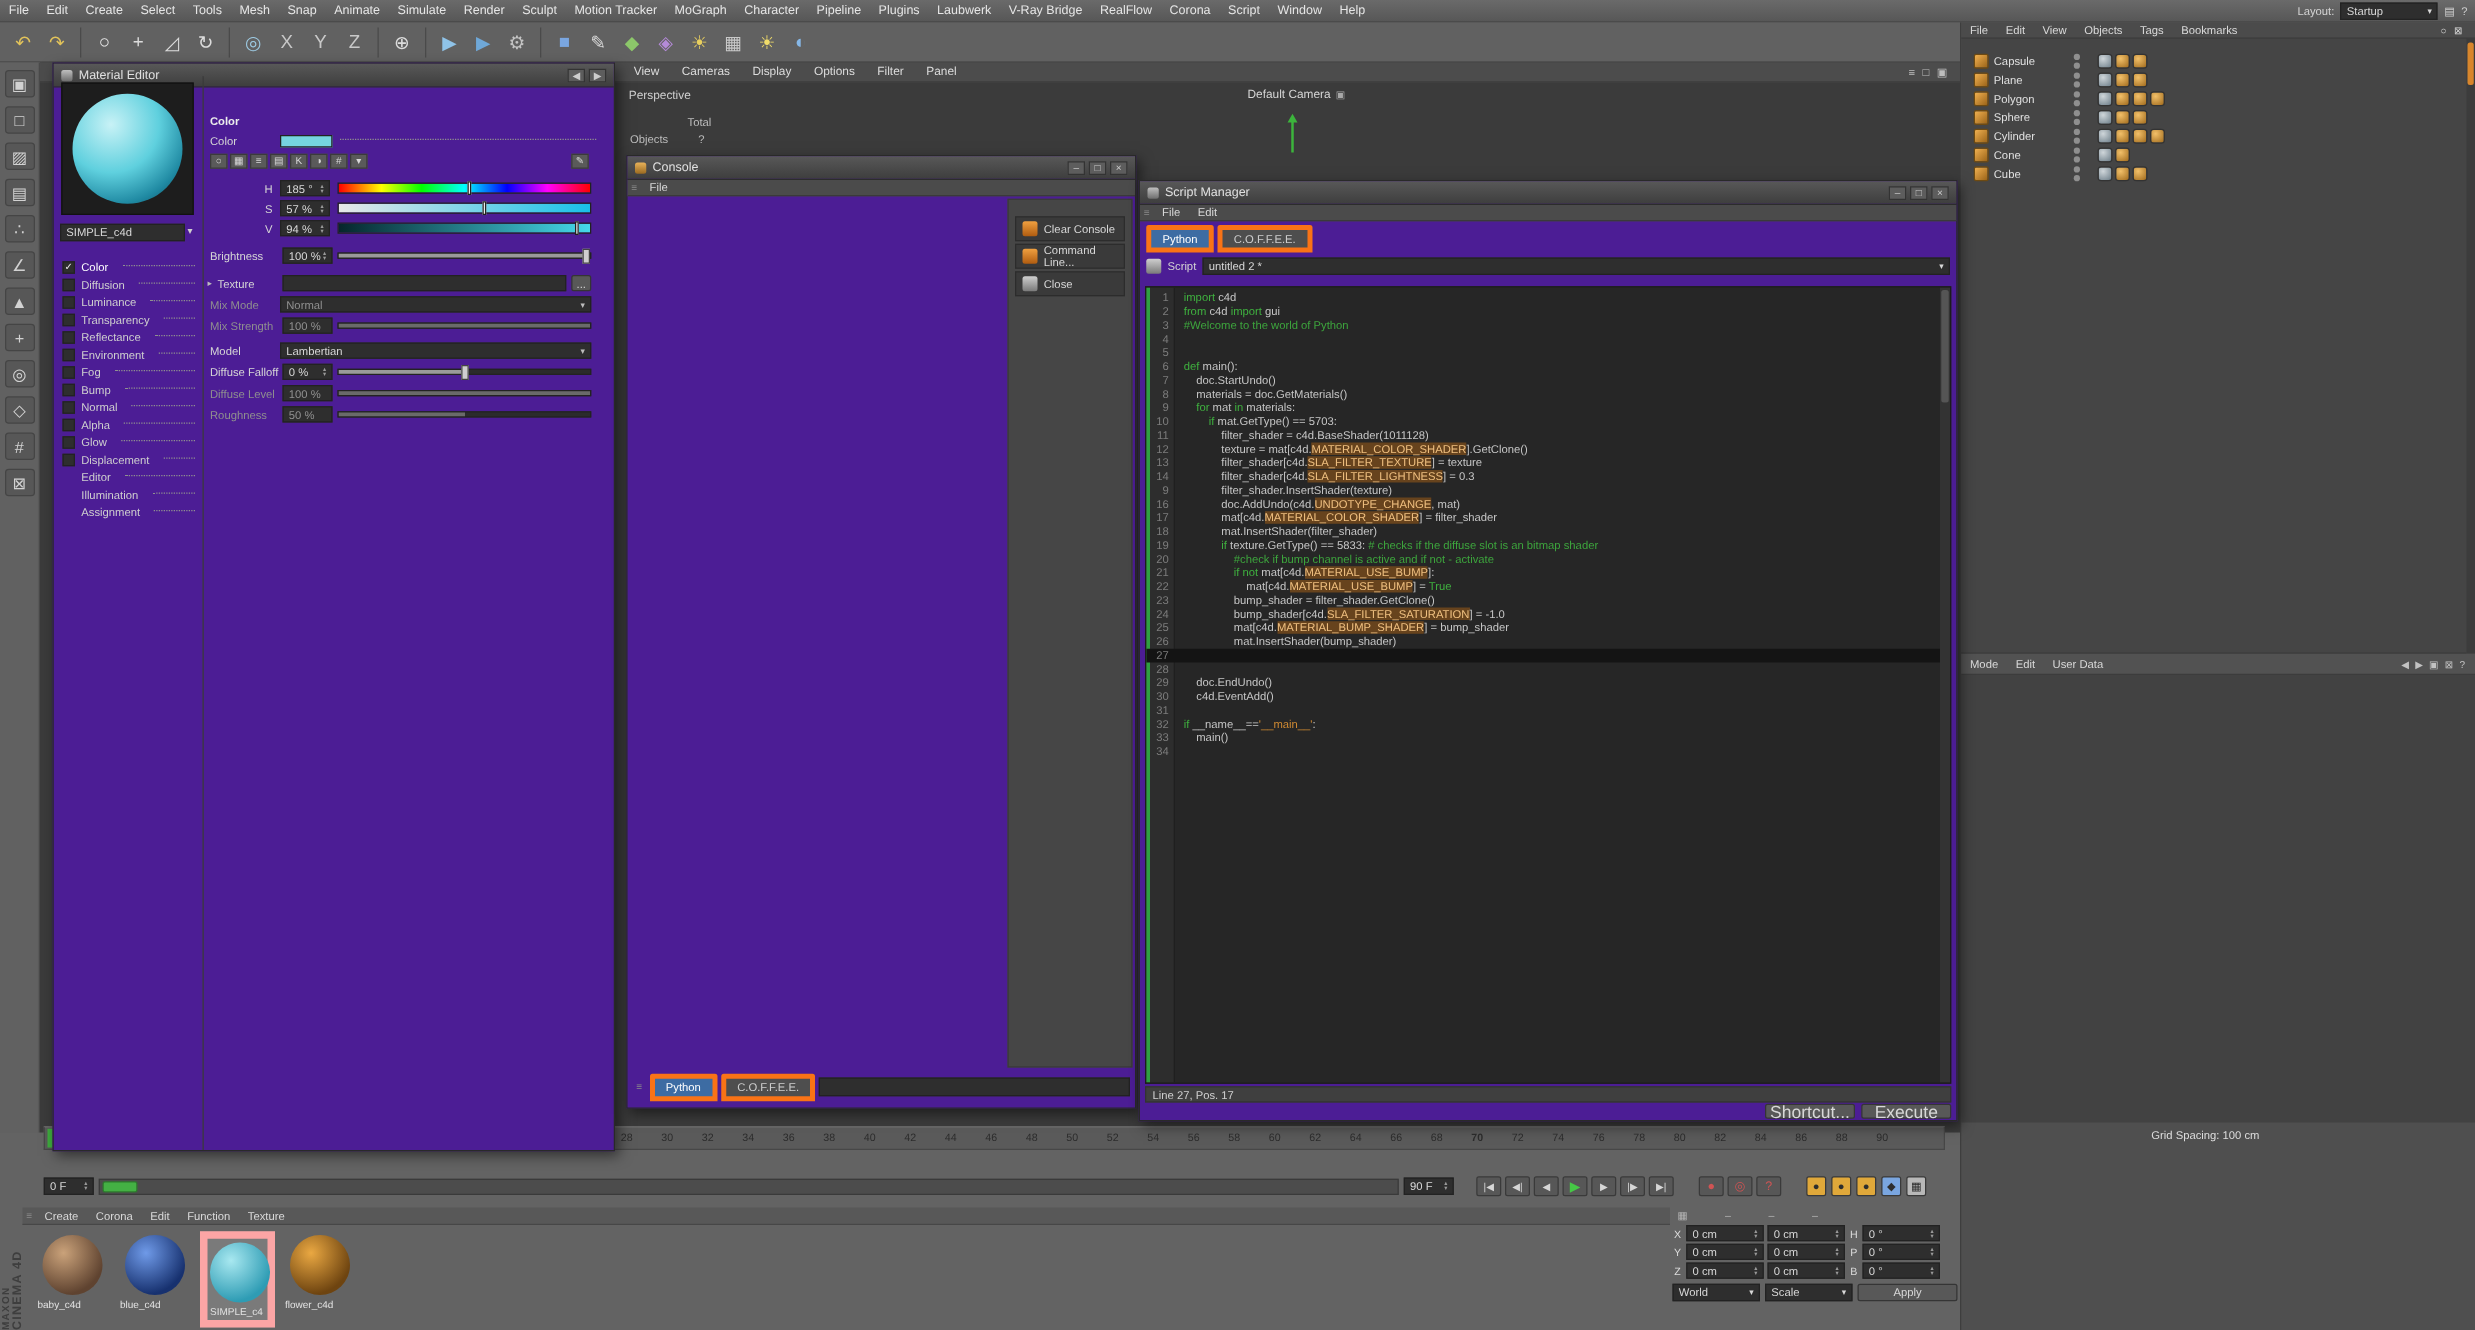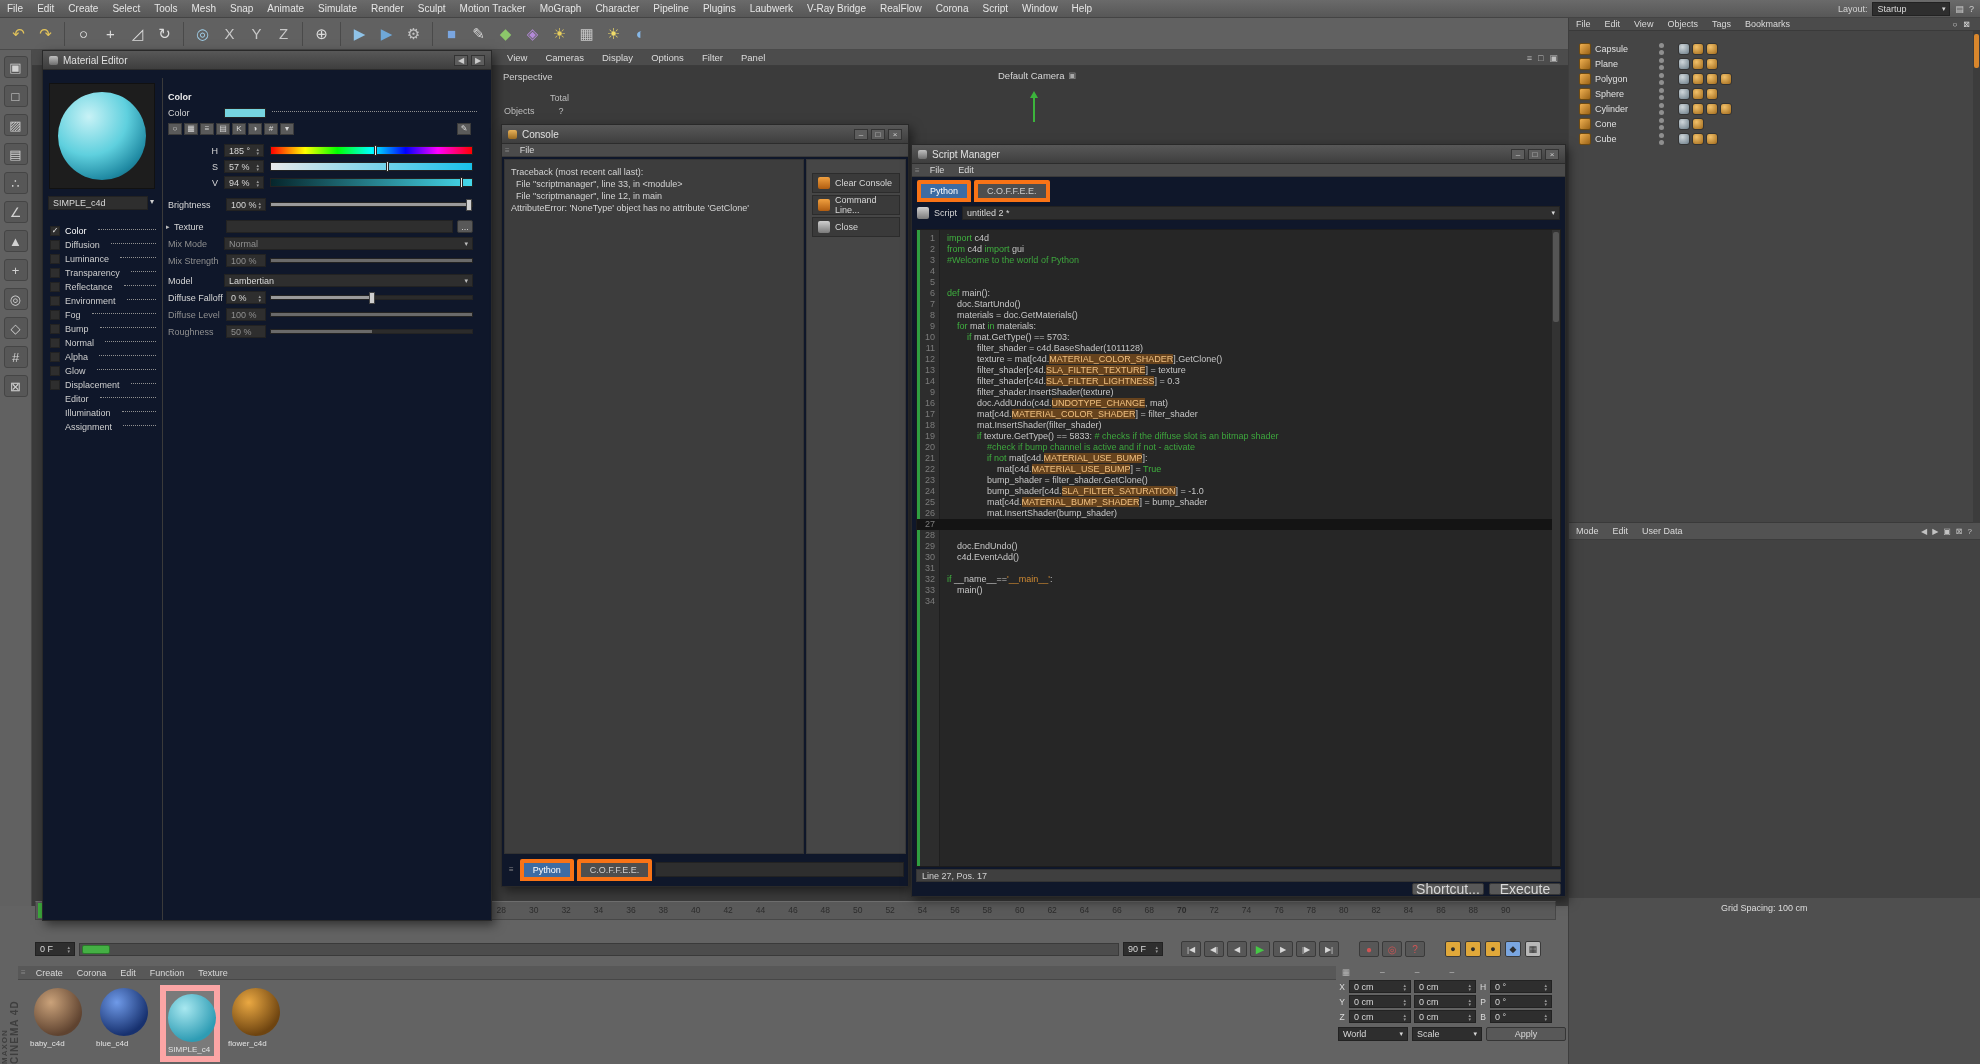--- a/index.html
+++ b/index.html
@@ -14,21 +14,21 @@
 .tab{padding:2px 9px;font-size:9px;color:#cfcfcf;background:#4e4e4e;border:4px solid #f97316;border-radius:2px 2px 0 0}
 .tab.sel{background:#3d6ca3;color:#fff}
 .chk{width:10px;height:10px;background:#2e2e2e;border:1px solid #222;color:#ececec;font-size:8px;line-height:8px;text-align:center;flex:none}
 .sl{position:relative;height:5px;background:#2b2b2b;border:1px solid #232323}
 .sl .fill{position:absolute;left:0;top:0;bottom:0;background:#9a9a9a}
 .sl .knob{position:absolute;top:-4px;width:6px;height:12px;background:#cfcfcf;border:1px solid #444}
 .sl.dis .fill{background:#6a6a6a}
 .bar{position:relative;height:9px;border:1px solid #222}
 .bar i{position:absolute;width:3px;top:-2px;bottom:-2px;background:#ececec;border:1px solid #222}
 .leader{flex:1;border-bottom:1px dotted #909090;margin:0 6px 3px 6px;height:1px}
-.win{position:absolute;background:#0f172a;border:1px solid #292929;box-shadow:3px 4px 10px rgba(0,0,0,.5)}
+.win{position:absolute;background:#4c1d95;border:1px solid #292929;box-shadow:3px 4px 10px rgba(0,0,0,.5)}
 .titlebar{height:19px;background:linear-gradient(#585858,#3e3e3e);display:flex;align-items:center;gap:5px;padding:0 6px;font-size:10px;color:#e0e0e0;border-bottom:1px solid #2c2c2c}
 .titleicon{width:9px;height:9px;border-radius:2px;background:linear-gradient(#e8b25a,#9a6a20);flex:none}
 .winbtns{margin-left:auto;display:flex;gap:3px}
 .winbtn{width:14px;height:11px;background:#5d5d5d;border:1px solid #333;font-size:8px;line-height:9px;text-align:center;color:#ccc}
 .menurow{display:flex;align-items:center;font-size:9px;color:#dadada;background:#4b4b4b;border-bottom:1px solid #3a3a3a}
 .menurow .mi{padding:1px 7px}
 .grip{color:#8a8a8a;font-size:8px;padding:0 3px}
 
 #menubar{position:absolute;left:0;top:0;width:1980px;height:18px;background:linear-gradient(#6a6a6a,#575757);border-bottom:1px solid #444;display:flex;align-items:center}
 #menuItems{display:flex}
@@ -64,21 +64,21 @@
 .tag.phong-tag{background:radial-gradient(circle at 35% 30%,#cfd6da,#6c7d88)}
 #omScroll{position:absolute;right:0;top:13px;width:7px;height:492px;background:#3c3c3c}
 #omScroll .thumb{position:absolute;left:1px;top:3px;width:5px;height:34px;background:#d8862c;border-radius:2px}
 #amHead{position:absolute;left:0;top:505px;right:0;height:17px;background:#525252;border-bottom:1px solid #3c3c3c}
 #amIcons{margin-left:auto;display:flex;gap:5px;padding-right:8px;color:#c2c2c2;font-size:8px}
 #amBody{position:absolute;left:0;top:522px;right:0;height:358px;background:#424242}
 #gridBand{position:absolute;left:0;top:880px;right:0;height:20px;display:flex;align-items:center;font-size:9px;color:#dedede}
 #gridBand span{margin-left:152px}
 
 #winMat{left:42px;top:50px;width:450px;height:871px}
-#meLeft{position:absolute;left:0;top:27px;width:120px;bottom:0;border-right:1px solid #3a3a3a}
+#meLeft{position:absolute;left:0;top:10px;width:120px;bottom:0;border-right:1px solid #3a3a3a}
 #mePrev{position:absolute;left:6px;top:5px;width:106px;height:106px;background:#1d1d1d;border:1px solid #111}
 #meSphere{position:absolute;left:8px;top:8px;width:88px;height:88px;border-radius:50%;background:radial-gradient(circle at 35% 28%,#c8f2f6,#5fd0de 45%,#1f89a2 75%,#0d3d4e)}
 #meName{position:absolute;left:5px;top:118px;width:100px}
 #meNameIco{position:absolute;left:107px;top:119px;font-size:8px;color:#cfcfcf}
 #channels{position:absolute;left:0;top:146px;right:0}
 .chrow{display:flex;align-items:center;height:14px;padding-left:7px;font-size:9px;color:#cfcfcf;gap:5px}
 .chrow .chkspace{width:10px;flex:none}
 .chrow .on{color:#ffffff}
 #meRight{position:absolute;left:121px;top:19px;right:0;bottom:0}
 .mr{position:absolute;left:0;right:8px;height:13px;display:flex;align-items:center;font-size:9px;color:#d6d6d6}
@@ -880,26 +880,20 @@
         <span class="winbtn">□</span>
         <span class="winbtn">×</span>
       </span>
     </div>
     <div class="menurow">
       <span class="grip">≡</span>
       <div id="coMenu" style="display:flex">
           <span class="mi">File</span>
         </div>
     </div>
-    <div id="coText">
-        <div class="coLine">Traceback (most recent call last):</div>
-        <div class="coLine">  File "scriptmanager", line 33, in &lt;module&gt;</div>
-        <div class="coLine">  File "scriptmanager", line 12, in main</div>
-        <div class="coLine">AttributeError: 'NoneType' object has no attribute 'GetClone'</div>
-      </div>
     <div id="coBtns">
         <div class="cobtn">
           <span class="cobico clear-console-icon"></span>
           <span>Clear Console</span>
         </div>
         <div class="cobtn">
           <span class="cobico command-line-icon"></span>
           <span>Command Line...</span>
         </div>
         <div class="cobtn">

